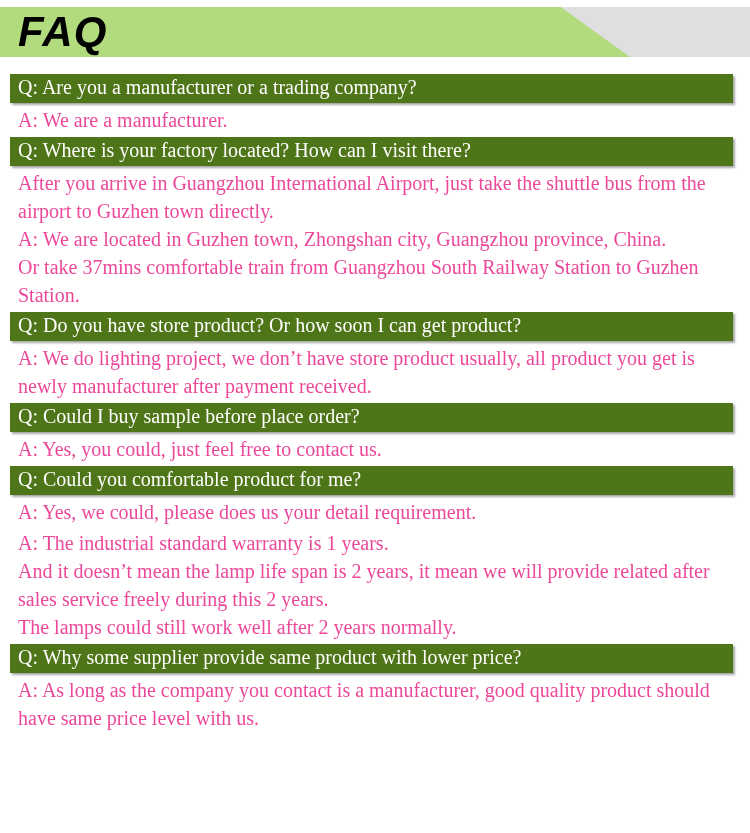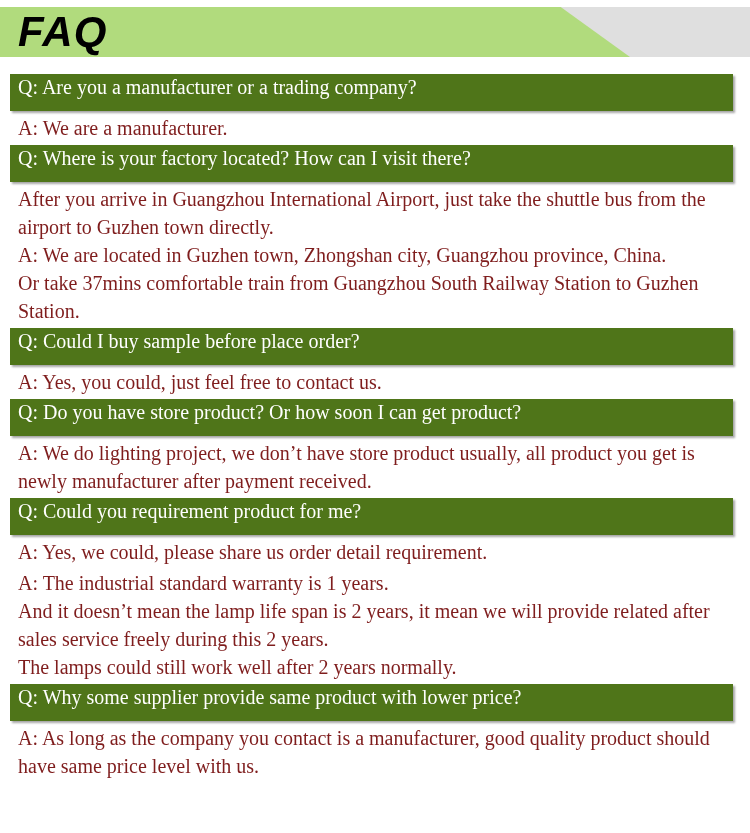--- a/index.html
+++ b/index.html
@@ -52,41 +52,41 @@
   }
   
   .faq-list {
     padding: 16px 0 0 10px;
   }
   .qa-item {
     margin-bottom: 2px;
   }
   .q-bar {
     width: 723px;
-    height: 37px;
+    height: 29px;
     line-height: 27px;
     box-sizing: border-box;
     padding-left: 8px;
     background: #4f7519;
     color: #ffffff;
     font-size: 20px;
     white-space: nowrap;
     box-shadow: 2px 2px 2px rgba(0,0,0,0.35);
     margin-bottom: 3px;
   }
   .answer {
     width: 724px;
     padding-left: 8px;
     margin: 2px 0 3px 0;
   }
   .a-line {
     margin: 0;
     font-size: 20px;
     line-height: 28px;
-    color: #7f1d1d;
+    color: #ec4899;
   }
 </style>
 </head>
 <body>
 
 <div class="header">
   <div class="banner-gray"></div>
   <div class="banner-green"></div>
   <div class="page-title">FAQ</div>
 </div>
@@ -107,43 +107,43 @@
     </div>
     <div class="answer">
         <p class="a-line">After you arrive in Guangzhou International Airport, just take the shuttle bus from the airport to Guzhen town directly.</p>
         <p class="a-line">A: We are located in Guzhen town, Zhongshan city, Guangzhou province, China.</p>
         <p class="a-line">Or take 37mins comfortable train from Guangzhou South Railway Station to Guzhen Station.</p>
       </div>
   </div>
 
   <div class="qa-item">
     <div class="q-bar">
+      <span class="q-text">Q: Do you have store product? Or how soon I can get product?</span>
+    </div>
+    <div class="answer">
+        <p class="a-line">A: We do lighting project, we don’t have store product usually, all product you get is newly manufacturer after payment received.</p>
+      </div>
+  </div>
+
+  <div class="qa-item">
+    <div class="q-bar">
       <span class="q-text">Q: Could I buy sample before place order?</span>
     </div>
     <div class="answer">
         <p class="a-line">A: Yes, you could, just feel free to contact us.</p>
       </div>
   </div>
 
-  <div class="qa-item">
-    <div class="q-bar">
-      <span class="q-text">Q: Do you have store product? Or how soon I can get product?</span>
-    </div>
-    <div class="answer">
-        <p class="a-line">A: We do lighting project, we don’t have store product usually, all product you get is newly manufacturer after payment received.</p>
-      </div>
-  </div>
-
 
   <div class="qa-item">
     <div class="q-bar">
-      <span class="q-text">Q: Could you requirement product for me?</span>
+      <span class="q-text">Q: Could you comfortable product for me?</span>
     </div>
     <div class="answer">
-        <p class="a-line">A: Yes, we could, please share us order detail requirement.</p>
+        <p class="a-line">A: Yes, we could, please does us your detail requirement.</p>
       </div>
   </div>
 
   <div class="qa-item">
     <div class="answer">
         <p class="a-line">A: The industrial standard warranty is 1 years.</p>
         <p class="a-line">And it doesn’t mean the lamp life span is 2 years, it mean we will provide related after sales service freely during this 2 years.</p>
         <p class="a-line">The lamps could still work well after 2 years normally.</p>
       </div>
   </div>

